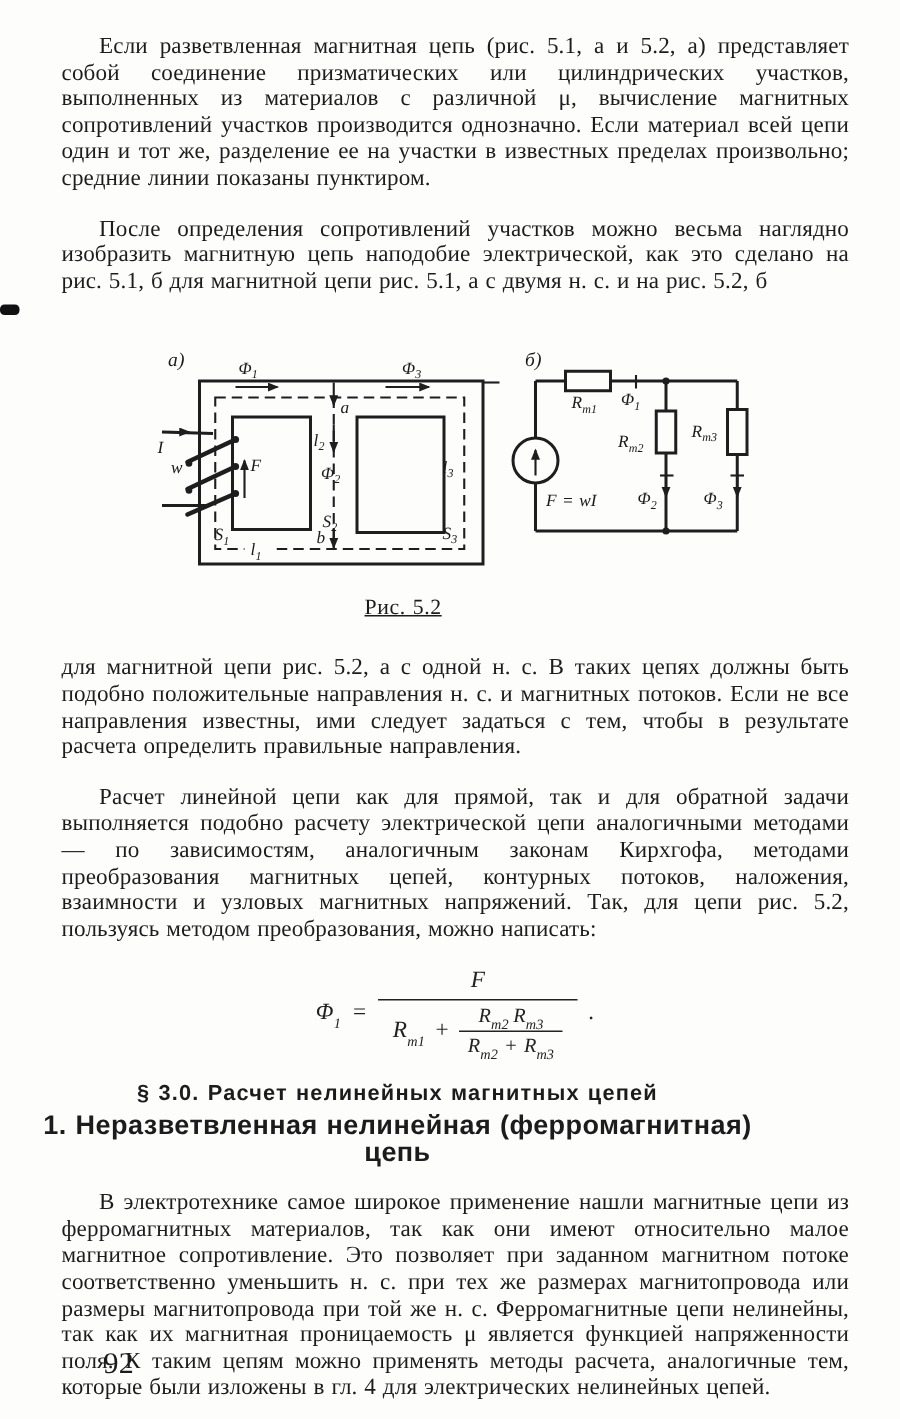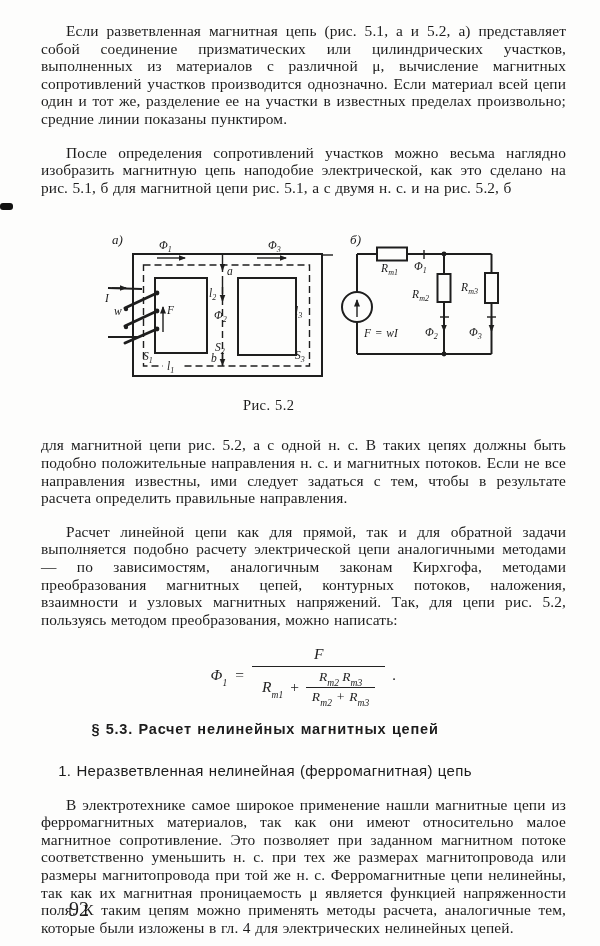--- a/index.html
+++ b/index.html
@@ -10,39 +10,39 @@
     font-size:15.4px;line-height:17.6px;
     letter-spacing:0.1px;word-spacing:0.6px;
   }
   .page{position:absolute;inset:0;padding:6px 18px 0 25px;box-sizing:border-box;}
   p.body-par{margin:16px;text-align:justify;text-indent:25px;}
   p.no-indent{text-indent:0;}
   .figure-wrap{position:relative;height:200px;margin-top:4px;}
   .figure-wrap svg{position:absolute;left:75px;top:18px;}
   .fig-caption{
     position:absolute;left:218px;top:185px;
-    font-size:14.5px;letter-spacing:0.4px;white-space:nowrap;
+    font-size:14.5px;letter-spacing:0.4px;white-space:nowrap;text-decoration:underline;
   }
   .spacer-8{height:8px;}
   
   .formula-row{
     margin:12px 0 10px 0;display:flex;justify-content:center;align-items:center;
     font-style:italic;font-size:15.5px;line-height:1.25;gap:7px;color:#222;
   }
   .formula-row sub{font-size:9.5px;font-style:italic;position:relative;top:2px;line-height:0;}
   .frac{display:inline-flex;flex-direction:column;align-items:center;}
   .frac .fnum{padding:0 10px 2px 10px;}
   .frac .fden{border-top:1.6px solid #222;padding:2px 10px 0 10px;display:flex;align-items:center;gap:6px;}
   .frac.inner{font-size:13.5px;}
   .frac.inner .fnum{padding:0 6px 1px 6px;display:flex;gap:3px;}
   .frac.inner .fden{padding:1px 6px 0 6px;gap:4px;}
   
   .h-center{width:480px;text-align:center;font-family:"Liberation Sans","DejaVu Sans",sans-serif;}
   .section-heading{margin-top:16px;font-size:14.5px;font-weight:bold;letter-spacing:0.8px;}
-  .subsection-heading{margin-top:23px;font-size:15px;font-weight:normal;letter-spacing:0.3px;}
+  .subsection-heading{margin-top:3px;font-size:18px;font-weight:bold;letter-spacing:0.3px;}
   .par-after-head{margin-top:12px;}
   .page-number{position:absolute;left:27px;top:901px;font-size:20px;margin-left:42px;}
   .edge-mark{position:absolute;left:0;top:203px;width:13px;height:7px;background:#111;border-radius:3px;}
   
   .ln{stroke:#1e1e1e;stroke-width:2;fill:none;}
   .ln-thin{stroke:#1e1e1e;stroke-width:1.4;fill:none;}
   .dash{stroke:#1e1e1e;stroke-width:1.4;fill:none;stroke-dasharray:7 4;}
   .coil{stroke:#1e1e1e;stroke-width:3;fill:none;stroke-linecap:round;}
   .dot{fill:#1e1e1e;stroke:none;}
   .box{fill:#fdfdfc;stroke:#1e1e1e;stroke-width:2;}
@@ -185,21 +185,21 @@
             <span><span>R</span><sub>m2</sub></span>
             <span>+</span>
             <span><span>R</span><sub>m3</sub></span>
           </span>
         </span>
       </span>
     </span>
     <span>.</span>
   </div>
 
-  <div class="h-center section-heading">§ 5.3. Расчет нелинейных магнитных цепей</div>
+  <div class="h-center section-heading">§ 3.0. Расчет нелинейных магнитных цепей</div>
   <div class="h-center subsection-heading">1. Неразветвленная нелинейная (ферромагнитная) цепь</div>
 
   <p class="body-par par-after-head">В электротехнике самое широкое применение нашли магнитные цепи из ферромагнитных материалов, так как они имеют относительно малое магнитное сопротивление. Это позволяет при заданном магнитном потоке соответственно уменьшить н. с. при тех же размерах магнитопровода или размеры магнитопровода при той же н. с. Ферромагнитные цепи нелинейны, так как их магнитная проницаемость μ является функцией напряженности поля. К таким цепям можно применять методы расчета, аналогичные тем, которые были изложены в гл. 4 для электрических нелинейных цепей.</p>
 
 </div>
 
 <div class="page-number">92</div>
 <div class="edge-mark"></div>
 
 </body></html>

